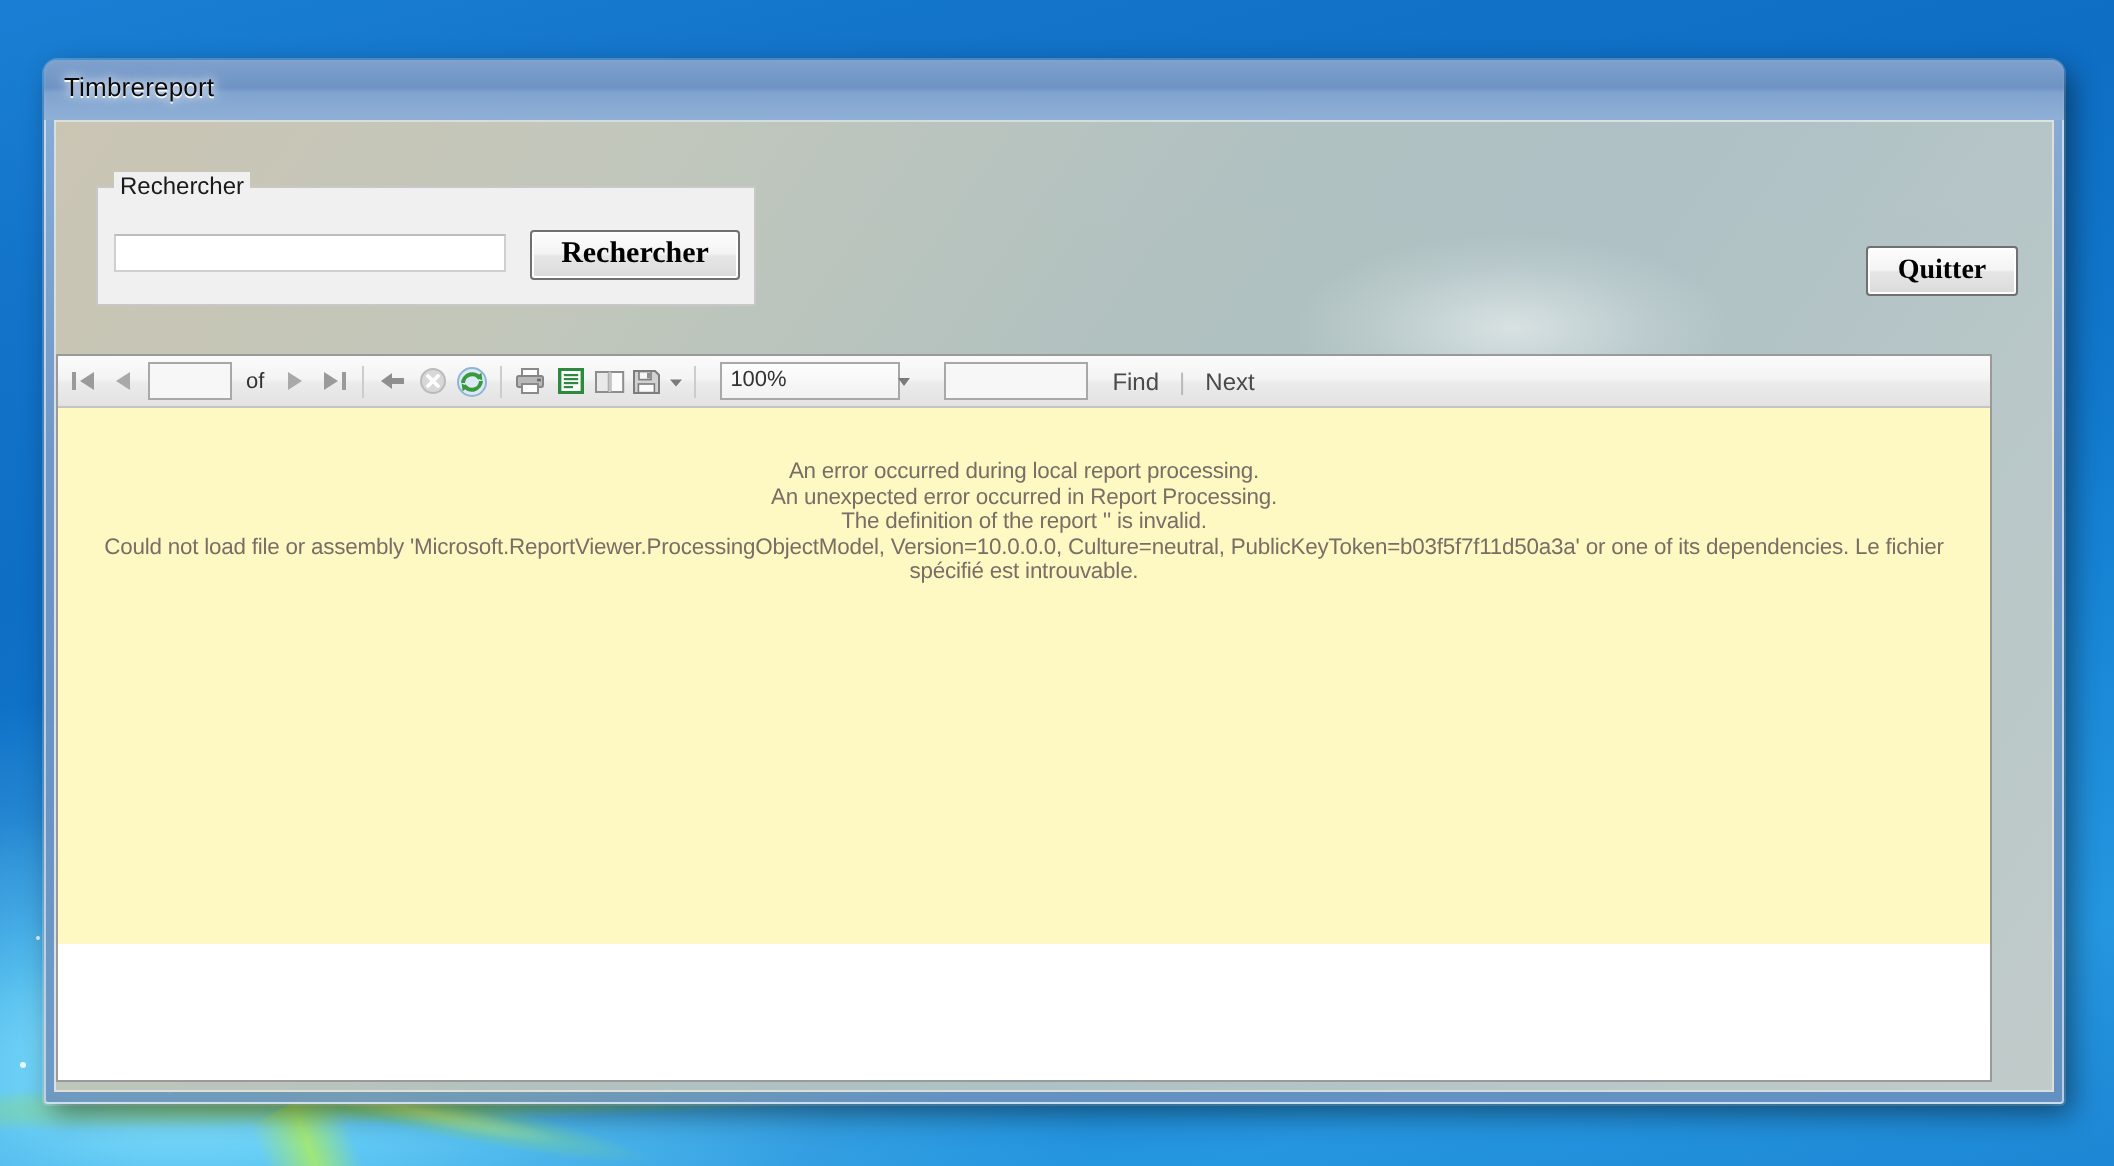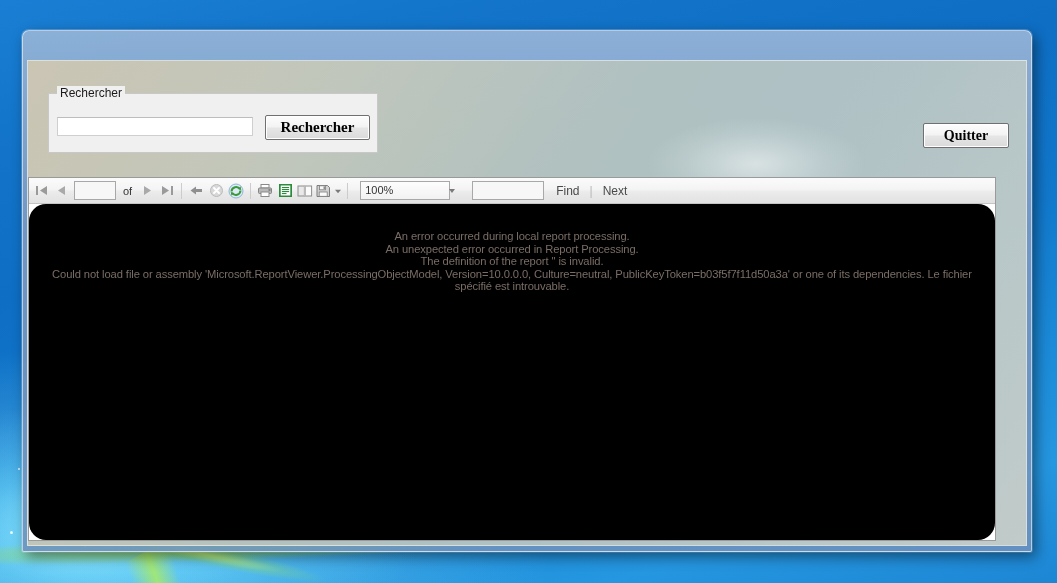--- a/index.html
+++ b/index.html
@@ -148,21 +148,21 @@
     font-size: 15px;
     color: #000;
     cursor: default;
     box-shadow: inset 0 0 0 1px #ffffff;
   }
 
   
   #quit-button {
     position: absolute;
     right: 17px; top: 62px;
-    width: 86px; height: 25px;
+    width: 76px; height: 25px;
     box-sizing: border-box;
     border: 1px solid #707070;
     border-radius: 2px;
     background: linear-gradient(180deg, #fdfdfd 0%, #f3f3f3 48%, #e6e6e6 52%, #dadada 100%);
     font-family: "Liberation Serif", serif;
     font-weight: bold;
     font-size: 14px;
     color: #000;
     cursor: default;
     box-shadow: inset 0 0 0 1px #ffffff;
@@ -266,24 +266,23 @@
     flex: none;
   }
   .find-divider {
     font-size: 12px;
     color: #b8b8b8;
     margin-left: 10px;
     flex: none;
   }
   #report-body {
     position: relative;
-    height: 336px;
-    background: #000000;
+    height: 268px;
+    background: #fef9c3;
     overflow: hidden;
-    border-radius: 17px;
   }
   #error-message {
     position: absolute;
     left: 0; right: 0; top: 26px;
     text-align: center;
     font-size: 11.2px;
     line-height: 12.6px;
     color: #7a6d66;
     padding: 0 8px;
     letter-spacing: -0.1px;
@@ -304,20 +303,23 @@
   <div class="aurora" id="aurora-ribbon-3"></div>
   <div class="sparkle" style="left:18px;top:468px;width:2px;height:2px;"></div>
   <div class="sparkle" style="left:46px;top:505px;width:2px;height:2px;"></div>
   <div class="sparkle" style="left:10px;top:531px;width:3px;height:3px;"></div>
   <div class="sparkle" style="left:84px;top:545px;width:2px;height:2px;"></div>
   <div class="sparkle" style="left:120px;top:489px;width:2px;height:2px;"></div>
 
   <div id="app-window">
     <div id="window-frame"></div>
 
+    <div id="title-bar">
+      <div id="title-text">Timbrereport</div>
+    </div>
 
     <div id="client-area">
       <div id="cloud-wisp"></div>
 
       <div id="search-group">
         <span id="search-group-label">Rechercher</span>
         <input id="search-input" type="text" value="" style="">
         <button id="search-button">Rechercher</button>
       </div>
 

